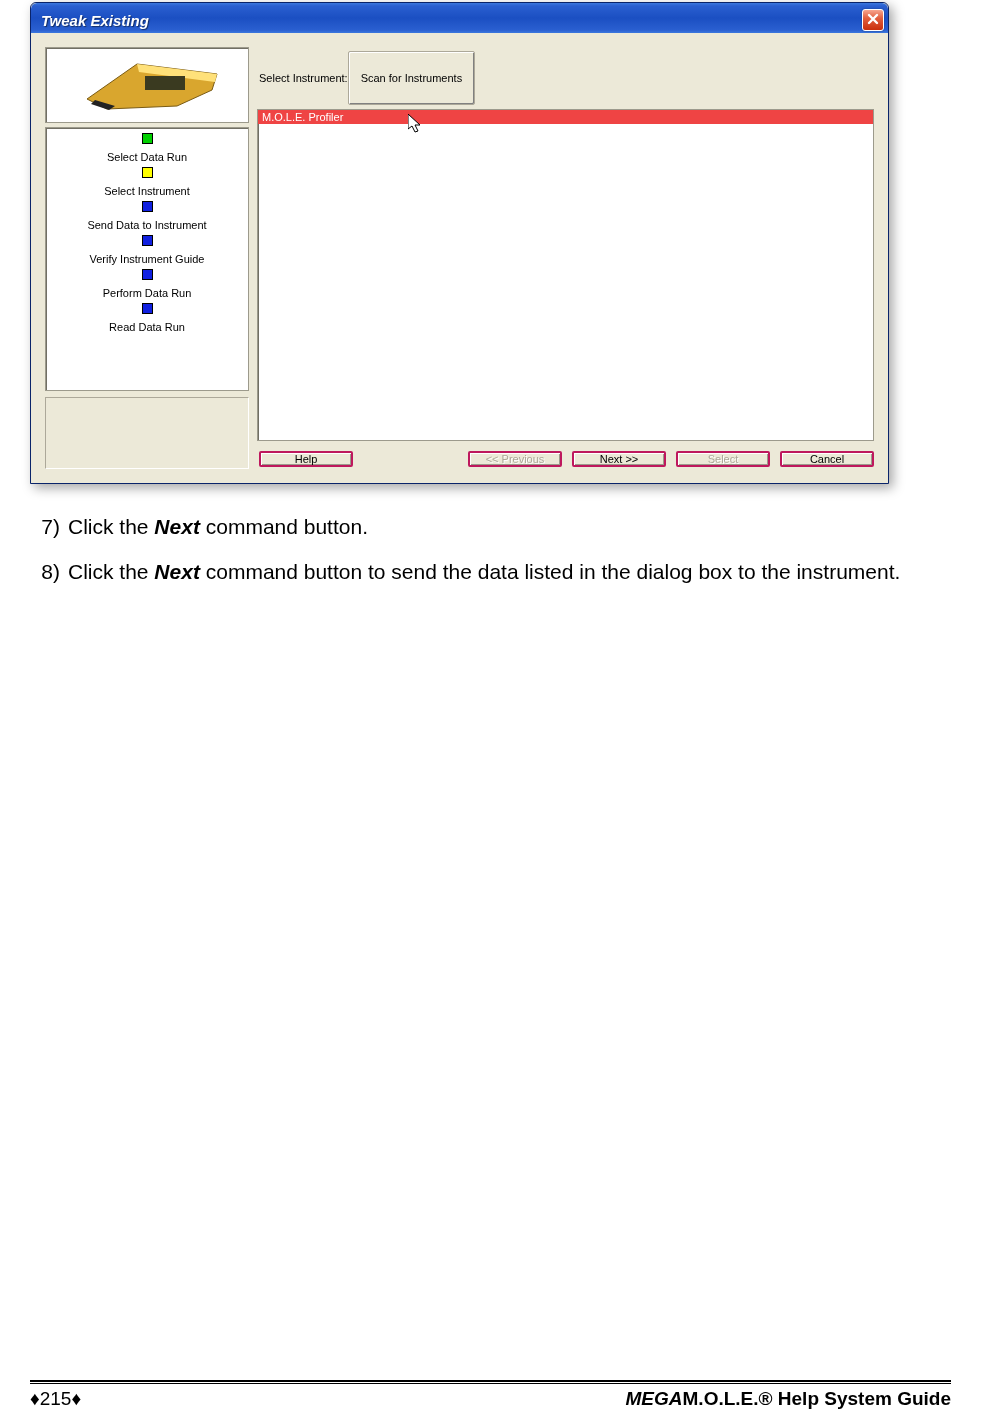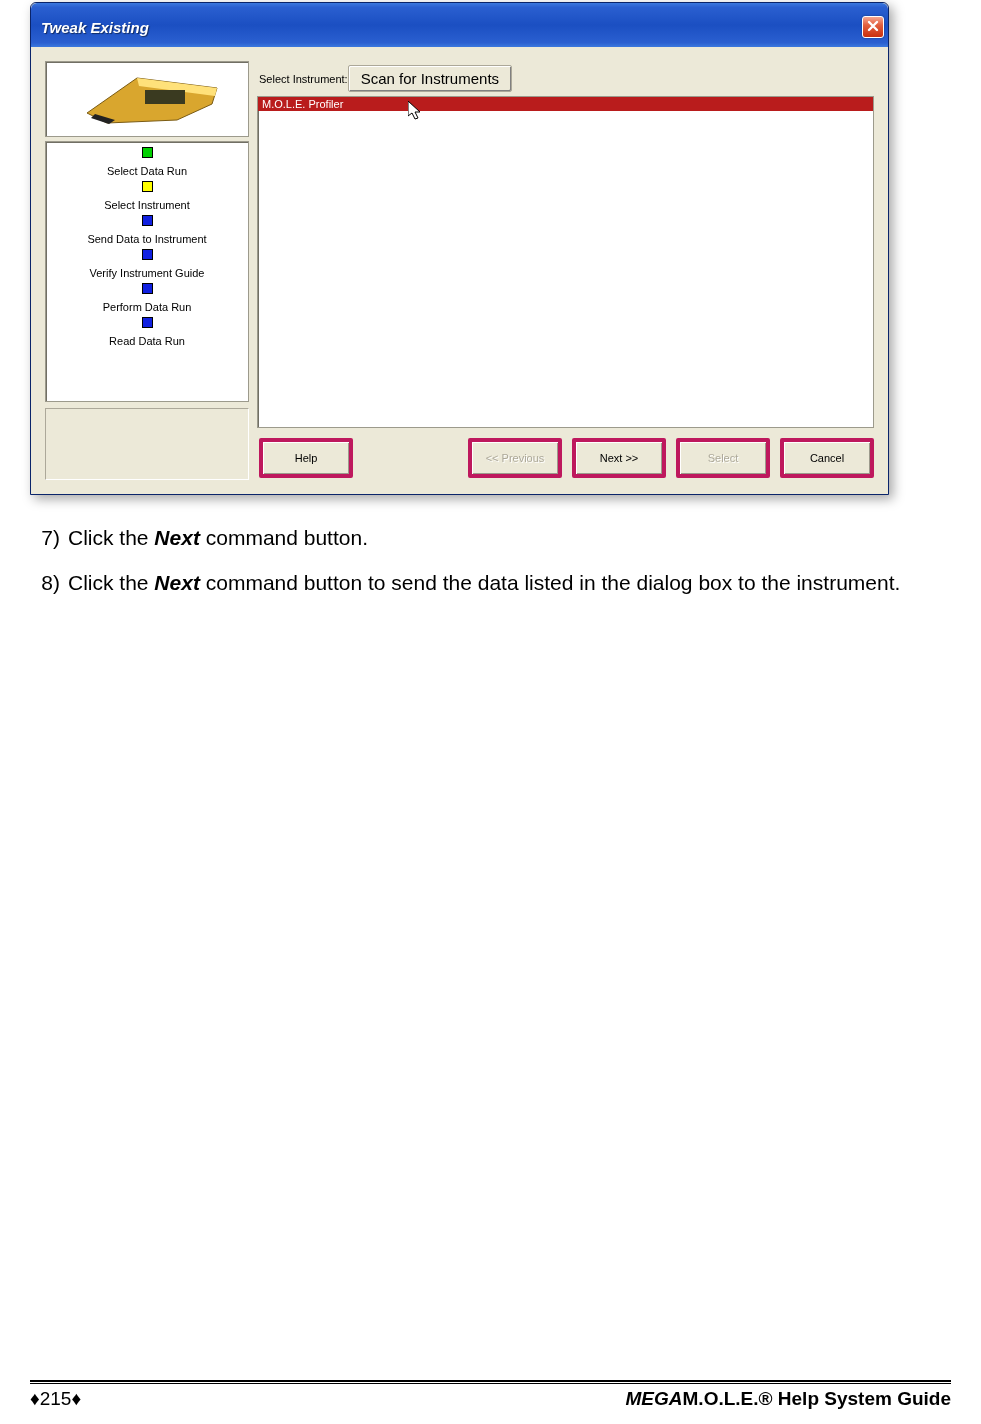--- a/index.html
+++ b/index.html
@@ -22,21 +22,21 @@
     margin-top: 2px;
   }
   .dialog {
     width: 859px;
     border: 1px solid #0a246a;
     border-radius: 6px 6px 0 0;
     overflow: hidden;
     background: #ece9d8;
   }
   .titlebar {
-    height: 44px;
+    height: 30px;
     background: linear-gradient(to bottom, #3b78de 0%, #2a5fd0 10%, #1b4fc2 50%, #2a5fd0 90%, #3b78de 100%);
     display: flex;
     align-items: center;
     justify-content: space-between;
     padding: 4px 4px 0 10px;
     border-radius: 6px 6px 0 0;
   }
   .titlebar .title {
     color: #fff;
     font-weight: bold;
@@ -123,57 +123,57 @@
     align-items: center;
     justify-content: flex-start;
     padding: 4px 2px 4px 2px;
     font-family: Tahoma, sans-serif;
     font-size: 11px;
   }
   .scan-btn {
     border: 1px solid #aca899;
     background: #ece9d8;
     box-shadow: inset 1px 1px 0 #fff, inset -1px -1px 0 #808080;
-    padding: 4px 12px;
-    font-family: Tahoma, sans-serif;
-    font-size: 15px;
+    padding: 20px 12px;
+    font-family: Tahoma, sans-serif;
+    font-size: 11px;
     border-radius: 2px;
   }
   .listbox {
     flex: 1;
     background: #fff;
     border: 1px solid #9c9a8c;
     box-shadow: inset 1px 1px 0 #716f64;
     min-height: 332px;
     position: relative;
     font-family: Tahoma, sans-serif;
     font-size: 11px;
   }
   .list-item-sel {
-    background: #b91c1c;
+    background: #ef4444;
     color: #fff;
     padding: 1px 4px;
   }
   .cursor {
     position: absolute;
     top: 4px;
     left: 150px;
     pointer-events: none;
   }
   .cursor svg { width: 16px; height: 22px; }
   .button-row {
     display: flex;
     justify-content: flex-end;
     gap: 10px;
     padding: 10px 0 2px 0;
   }
   .wiz-btn {
     width: 94px;
-    height: 40px;
-    border: 4px solid #be185d;
+    height: 16px;
+    border: 2px solid #be185d;
     background: #ece9d8;
     box-shadow: inset 1px 1px 0 #fff, inset -1px -1px 0 #9c9a8c;
     font-family: Tahoma, sans-serif;
     font-size: 11px;
     border-radius: 2px;
     display: flex;
     align-items: center;
     justify-content: center;
   }
   .wiz-btn.disabled { color: #aca899; text-shadow: 1px 1px 0 #fff; text-align: center; }

